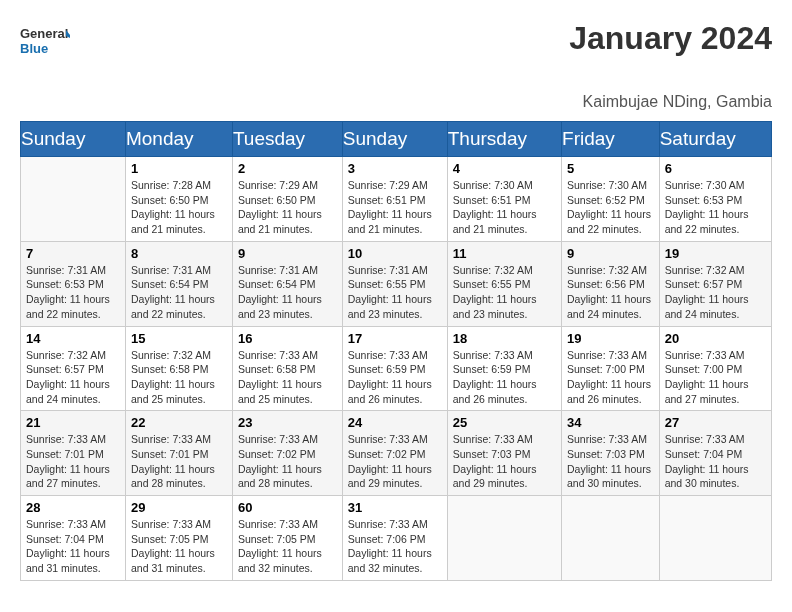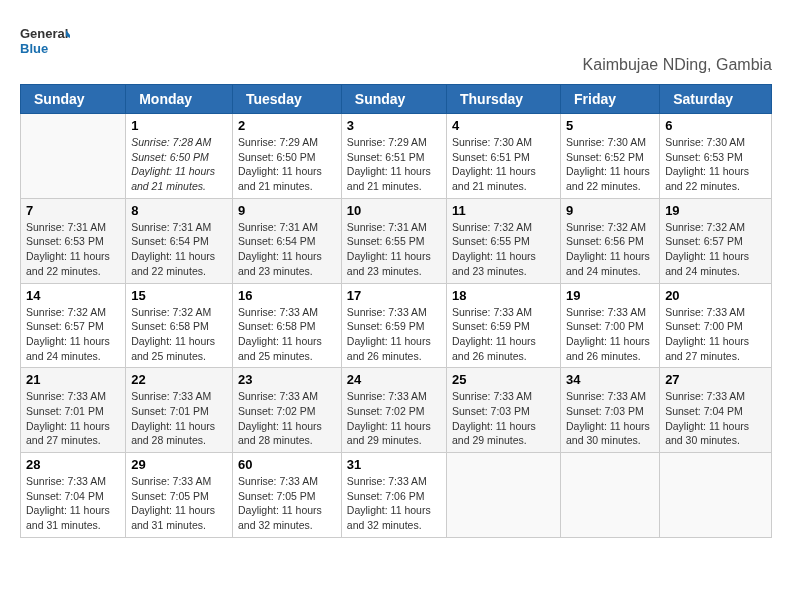--- a/index.html
+++ b/index.html
@@ -36,24 +36,24 @@
       margin-top: 36px;
     }
     table {
       width: 100%;
       border-collapse: collapse;
       font-size: 11px;
     }
     thead tr th {
       background-color: #2b6cb0;
       color: #fff;
-      padding: 6px 13px;
+      padding: 6px 0;
       text-align: left;
-      font-size: 14px;
-      font-weight: bold;
+      font-size: 19px;
+      font-weight: normal;
       border: 1px solid #1a5a9a;
     }
     tbody tr td {
       border: 1px solid #ccc;
       padding: 4px 5px;
       vertical-align: top;
       min-height: 80px;
       background: #fff;
     }
     tbody tr:nth-child(even) td {
@@ -79,20 +79,21 @@
 
 <div class="header">
   <div class="logo">
   <svg width="50" height="40" viewBox="0 0 50 40">
     <text x="0" y="18" font-family="Arial" font-size="13" font-weight="bold" fill="#333">General</text>
     <text x="0" y="33" font-family="Arial" font-size="13" font-weight="bold" fill="#1a6faf">Blue</text>
     <polygon points="46,10 54,20 46,16" fill="#1a6faf"></polygon>
   </svg>
 </div>
   <div class="title-block">
+    <h1>January 2024</h1>
     <h2>Kaimbujae NDing, Gambia</h2>
   </div>
 </div>
 
 <table>
   <thead>
     <tr>
     <th>Sunday</th>
         <th>Monday</th>
         <th>Tuesday</th>
@@ -100,21 +101,21 @@
         <th>Thursday</th>
         <th>Friday</th>
         <th>Saturday</th>
       </tr>
   </thead>
   <tbody id="calendar-body">
   <tr>
         <td class="empty-cell"></td>
         <td>
           <span class="day-number">1</span>
-          <div class="day-info" style="white-space: pre-line; font-style: italic;">Sunrise: 7:28 AM
+          <div class="day-info" style="white-space: pre-line;">Sunrise: 7:28 AM
 Sunset: 6:50 PM
 Daylight: 11 hours and 21 minutes.</div>
         </td>
         <td>
           <span class="day-number">2</span>
           <div class="day-info" style="white-space: pre-line;">Sunrise: 7:29 AM
 Sunset: 6:50 PM
 Daylight: 11 hours and 21 minutes.</div>
         </td>
         <td>

